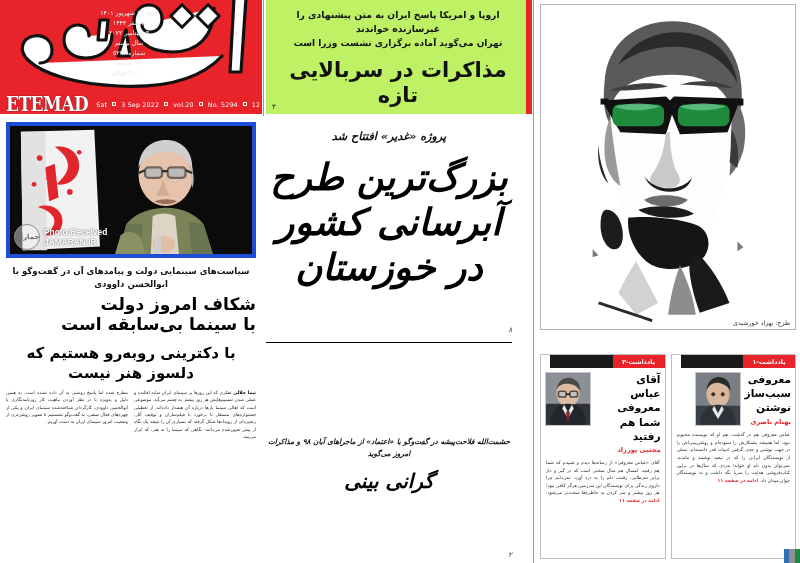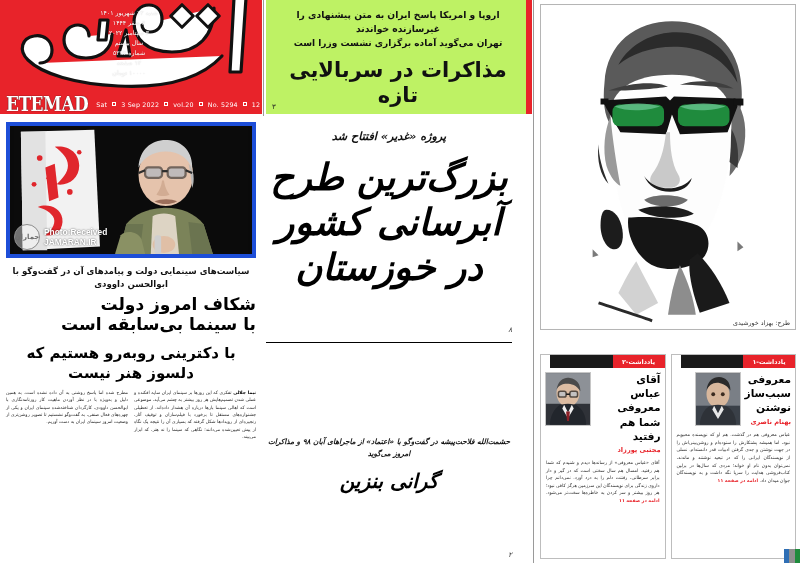--- a/index.html
+++ b/index.html
@@ -601,21 +601,21 @@
       <div>در خوزستان</div>
     </div>
 
     <div id="center-page1" style="top:210px;">۸</div>
 
     <div id="center-rule-1"></div>
 
 
     <div id="center3-kicker">حشمت‌الله فلاحت‌پیشه در گفت‌وگو با «اعتماد» از ماجراهای آبان ۹۸ و مذاکرات امروز می‌گوید</div>
     <div id="center3-head">
-      <div>گرانی بنزین</div>
+      <div>گرانی بینی</div>
     </div>
 
     <div id="center-page2">۲</div>
   </div>
 
   <div class="panel" id="rightcol">
     <div id="op-wrap">
 
       <div class="op-box">
         <div class="op-tagbar">

